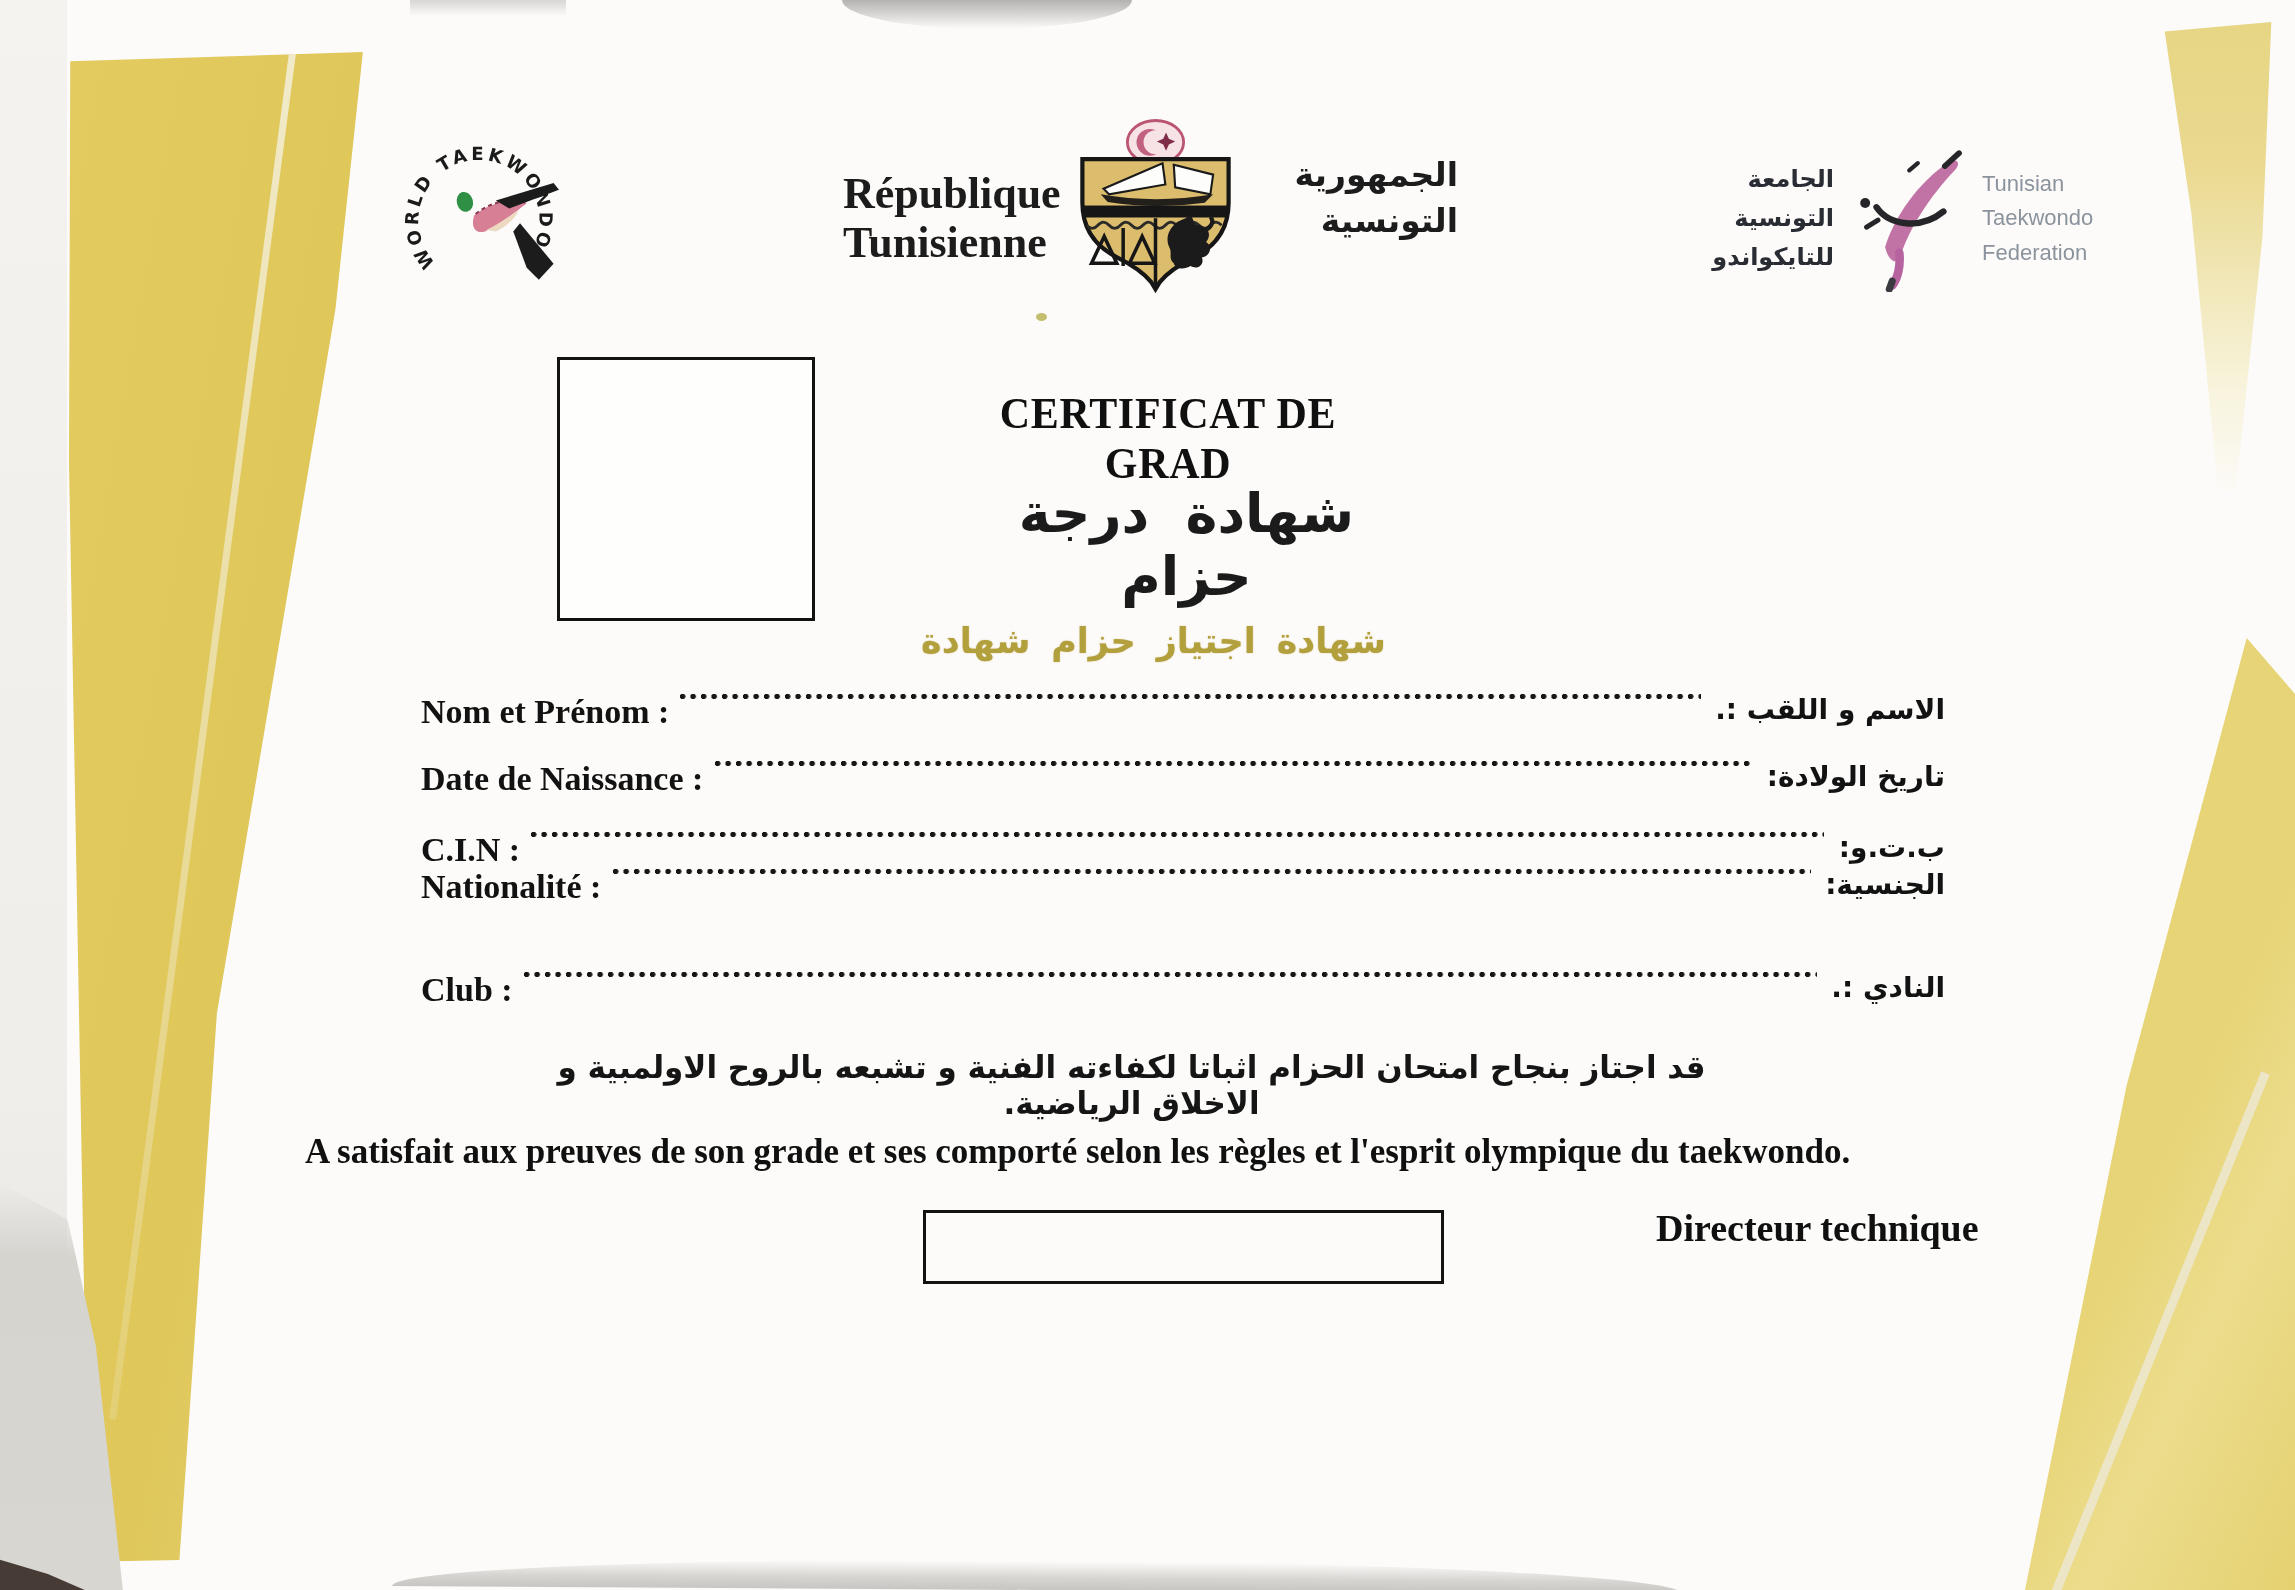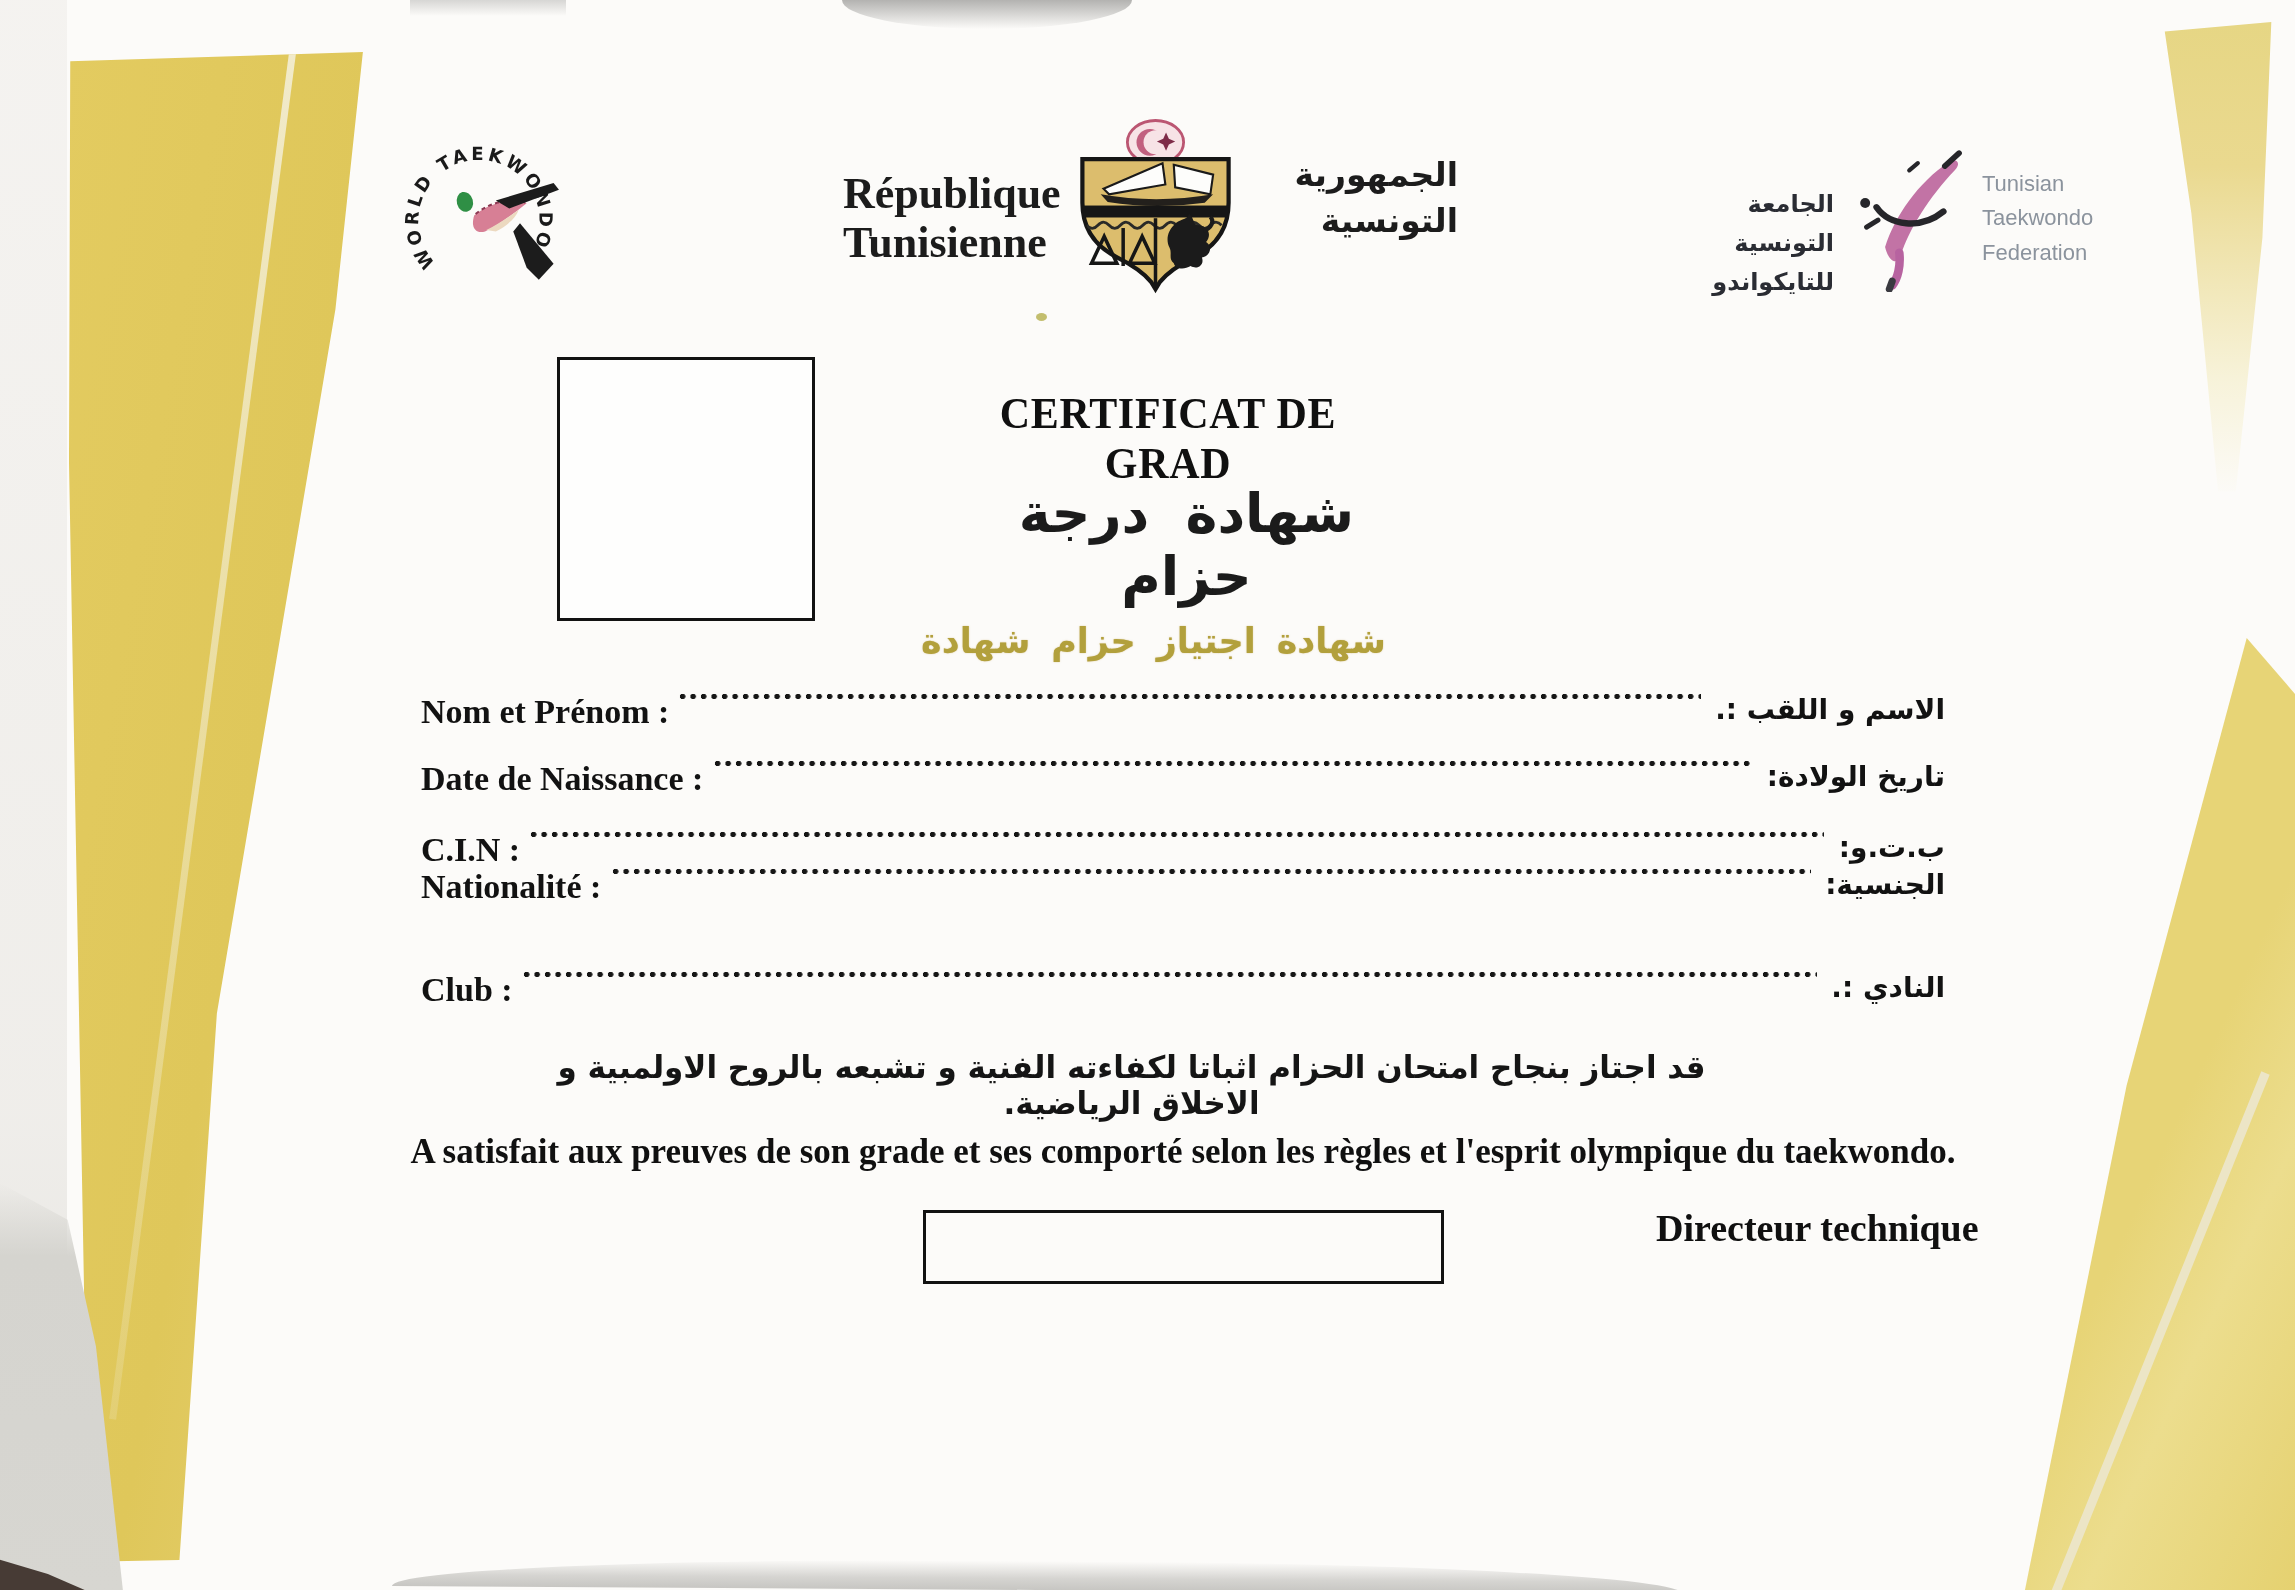--- a/index.html
+++ b/index.html
@@ -41,21 +41,21 @@
   .dot-olive{position:absolute;left:1036px;top:313px;width:11px;height:8px;border-radius:50%;
     background:#b9b356;opacity:.85;}
   
   .wt-logo{position:absolute;left:395px;top:136px;width:168px;height:168px;}
   .rep-fr{position:absolute;left:843px;top:161px;width:197px;text-align:center;
     font-weight:bold;font-size:44px;line-height:1.12;color:#1c1c1c;margin-top:8px;}
   .coat{position:absolute;left:1036px;top:118px;width:239px;height:181px;}
   .rep-ar{position:absolute;left:1297px;top:152px;width:161px;text-align:right;direction:rtl;
     font-family:"DejaVu Sans",sans-serif;font-weight:bold;font-size:33px;line-height:1.4;color:#1c1c1c;}
   .fed-ar{position:absolute;left:1712px;top:160px;width:122px;text-align:right;direction:rtl;
-    font-family:"DejaVu Sans",sans-serif;font-weight:bold;font-size:24px;line-height:1.62;color:#2a2c33;margin-top:25px;}
+    font-family:"DejaVu Sans",sans-serif;font-weight:bold;font-size:24px;line-height:1.62;color:#2a2c33;}
   .fed-figure{position:absolute;left:1841px;top:141px;width:128px;height:151px;}
   .fed-en{position:absolute;left:1982px;top:167px;width:152px;text-align:left;
     font-family:"Liberation Sans",sans-serif;font-size:22px;line-height:1.56;color:#8b939d;
     filter:blur(0.4px);}
   
   .photo-box{position:absolute;left:557px;top:357px;width:252px;height:258px;
     border:3.6px solid #121212;background:#fefefd;}
   .title-fr{position:absolute;left:936px;top:390px;width:464px;text-align:center;
     font-weight:bold;font-size:42px;letter-spacing:0.7px;color:#101010;transform:scaleY(1.05);}
   .title-ar{position:absolute;left:965px;top:482px;width:443px;text-align:center;direction:rtl;
@@ -65,21 +65,21 @@
     color:#b2a03c;text-shadow:0 0 1.5px rgba(186,150,60,.55);}
   .row{position:absolute;left:421px;width:1524px;height:67px;display:flex;align-items:flex-start;}
   .flabel{font-weight:bold;font-size:34px;white-space:nowrap;color:#121212;}
   .dots{flex:1;height:7.3px;margin:0 14.5px 9.4px 10.2px;
     background-image:radial-gradient(circle at 3.6px 3.6px,#161616 2.5px,rgba(0,0,0,0) 3.1px);
     background-size:10.5px 7.3px;background-repeat:repeat-x;background-position:left bottom;}
   .alabel{font-family:"DejaVu Sans",sans-serif;font-weight:bold;font-size:28px;direction:rtl;
     white-space:nowrap;margin-bottom:1.5px;color:#121212;}
   .stmt-ar{position:absolute;left:522px;top:1049px;width:1219px;text-align:center;direction:rtl;
     font-family:"DejaVu Sans",sans-serif;font-weight:bold;font-size:31px;color:#151515;}
-  .stmt-fr{position:absolute;left:305px;top:1132px;width:1756px;text-align:center;
+  .stmt-fr{position:absolute;left:305px;top:1132px;width:1756px;
     font-weight:bold;font-size:35px;color:#101010;font-family:Liberation Serif, serif;}
   .sig-left{position:absolute;left:357px;top:1212px;font-weight:bold;font-size:38px;color:#101010;}
   .sig-box{position:absolute;left:923px;top:1210px;width:515px;height:68px;
     border:3.6px solid #121212;background:transparent;}
   .sig-right{position:absolute;left:1656px;top:1206px;font-weight:bold;font-size:38px;color:#101010;}
 </style>
 </head>
 <body>
 
 <div id="sheet">

